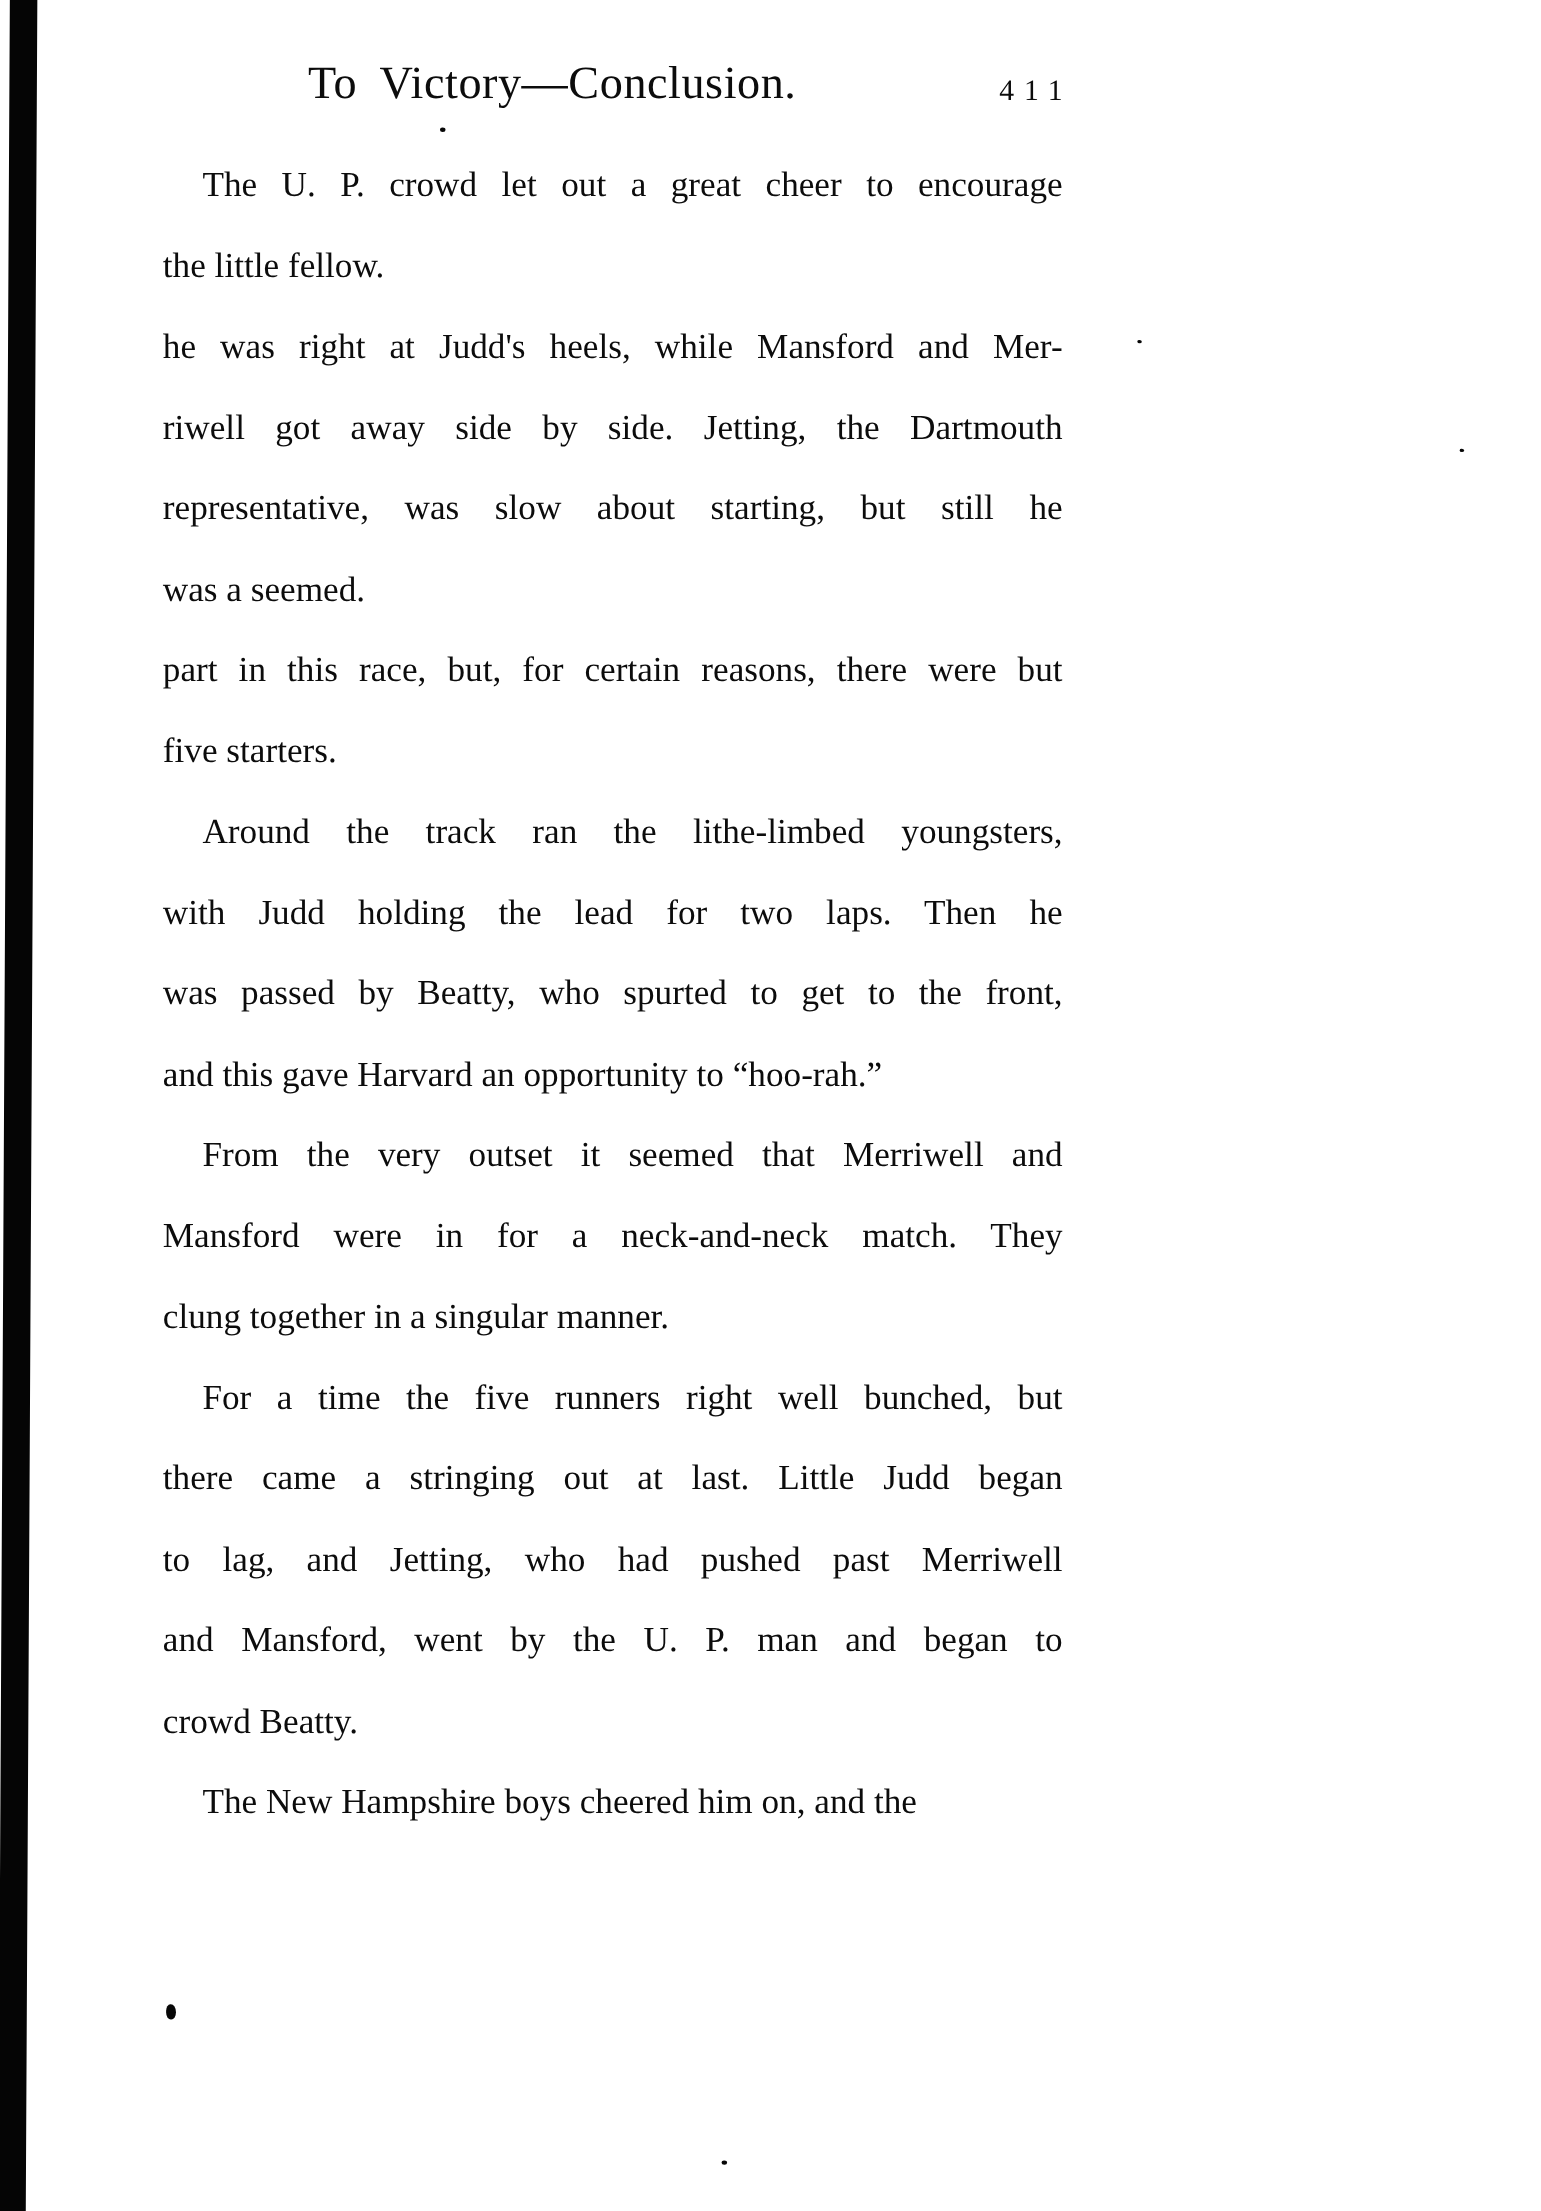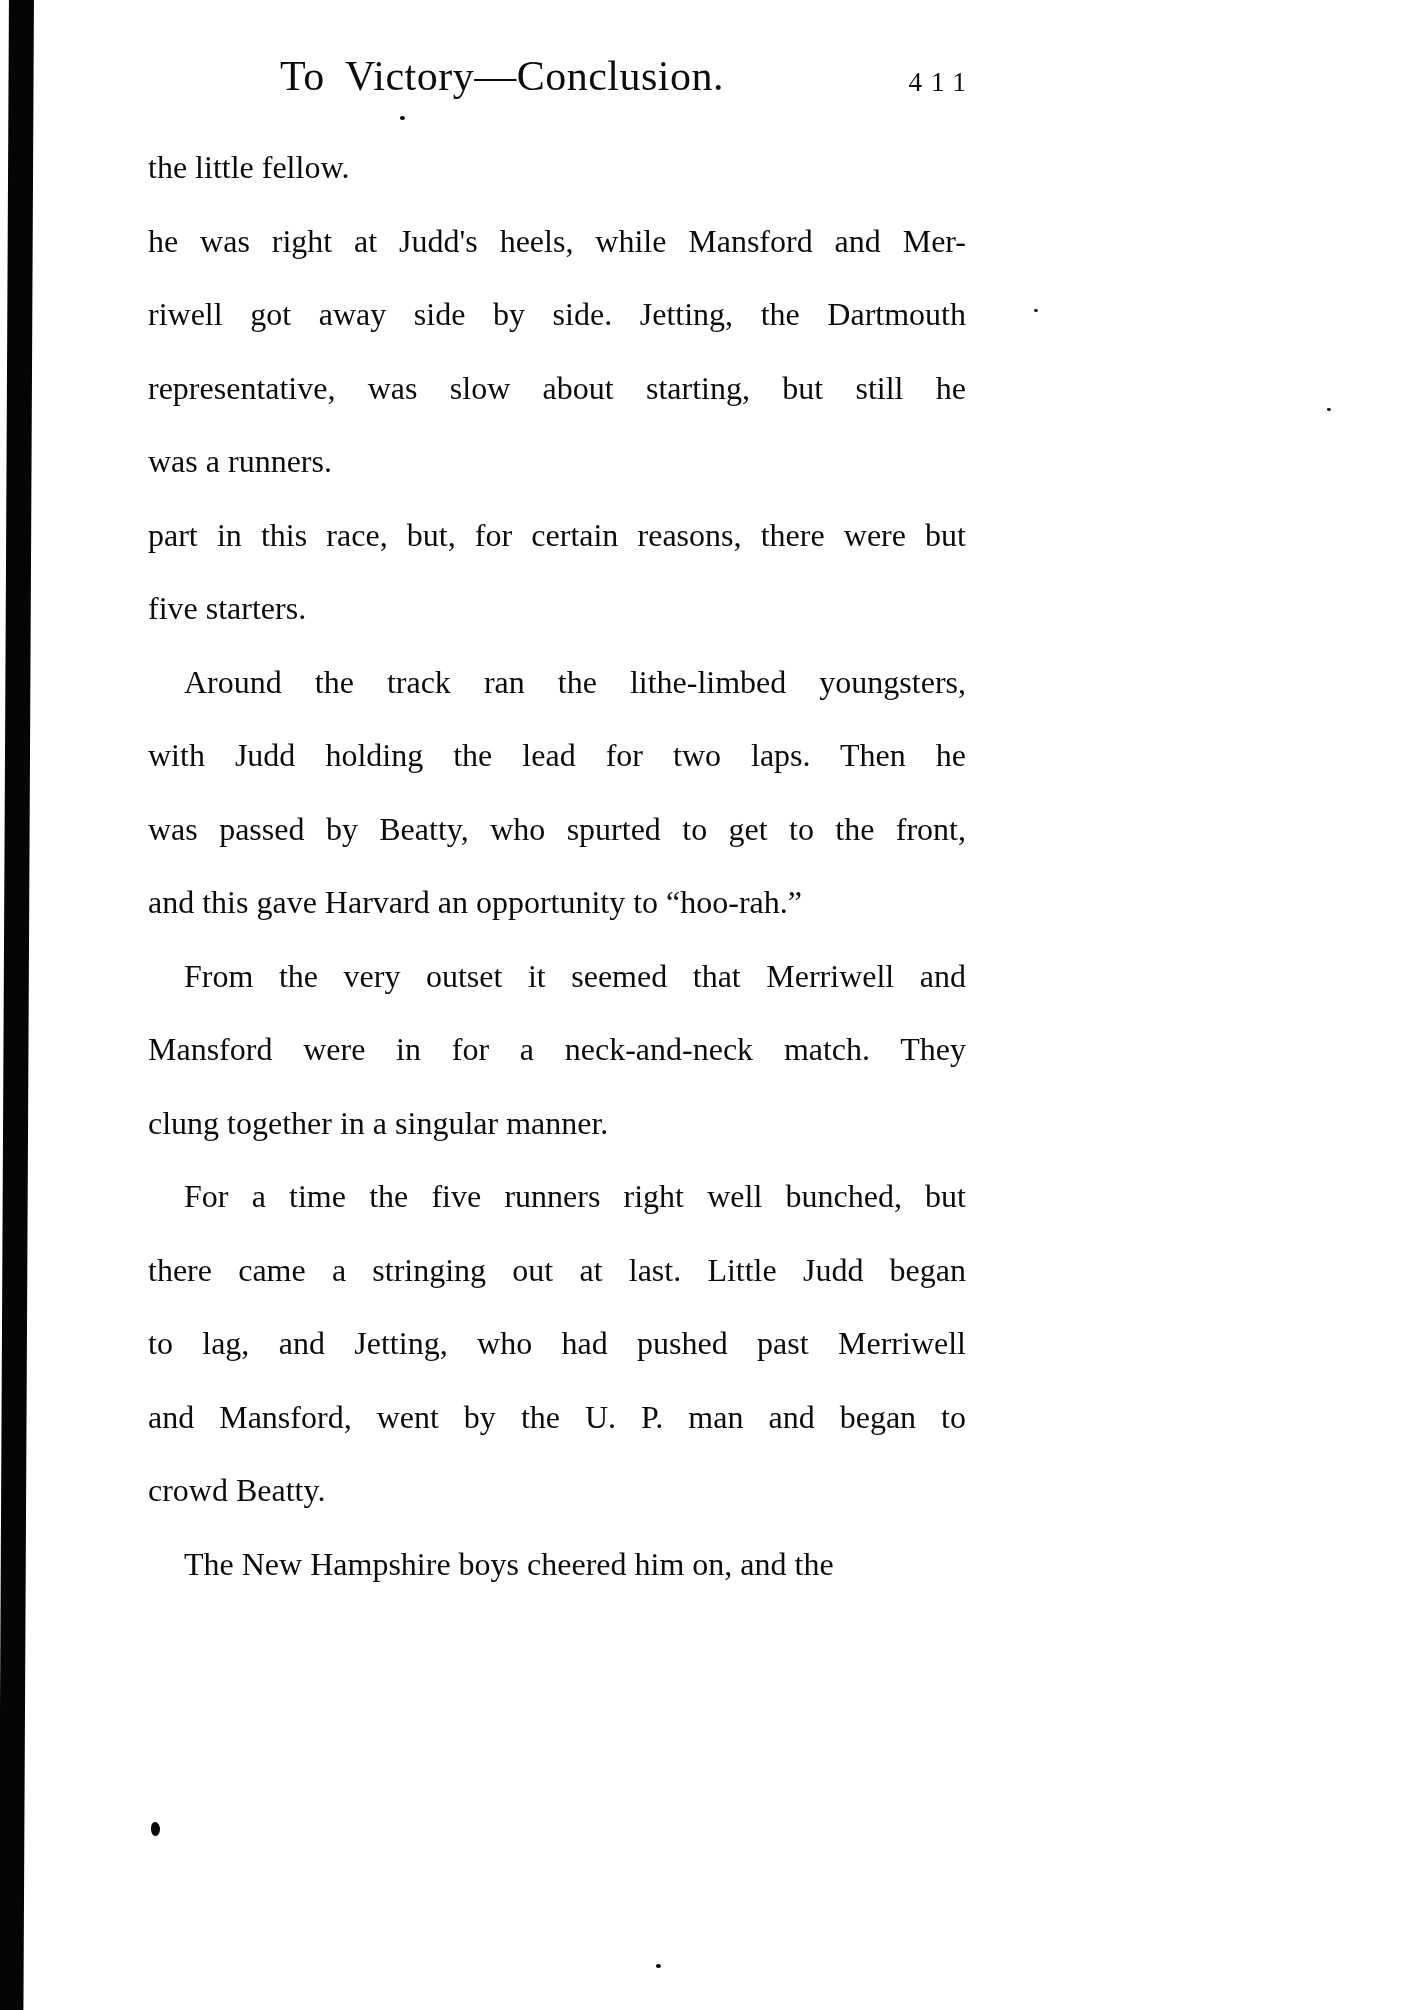--- a/index.html
+++ b/index.html
@@ -90,25 +90,26 @@
 
 <div class="page">
   <div class="scan-bar"></div>
 
   <div class="header">
     <div class="title">To Victory—Conclusion.</div>
     <div class="page-number">411</div>
   </div>
 
   <div class="body-text" id="text-body">
+      <div class="line first">The U. P. crowd let out a great cheer to encourage</div>
       <div class="line last">the little fellow.</div>
       <div class="line">he was right at Judd's heels, while Mansford and Mer-</div>
       <div class="line">riwell got away side by side.  Jetting, the Dartmouth</div>
       <div class="line">representative, was slow about starting, but still he</div>
-      <div class="line last">was a runners.</div>
+      <div class="line last">was a seemed.</div>
       <div class="line">part in this race, but, for certain reasons, there were but</div>
       <div class="line last">five starters.</div>
       <div class="line first">Around the track ran the lithe-limbed youngsters,</div>
       <div class="line">with Judd holding the lead for two laps.  Then he</div>
       <div class="line">was passed by Beatty, who spurted to get to the front,</div>
       <div class="line last">and this gave Harvard an opportunity to “hoo-rah.”</div>
       <div class="line first">From the very outset it seemed that Merriwell and</div>
       <div class="line">Mansford were in for a neck-and-neck match.  They</div>
       <div class="line last">clung together in a singular manner.</div>
       <div class="line first">For a time the five runners right well bunched, but</div>

